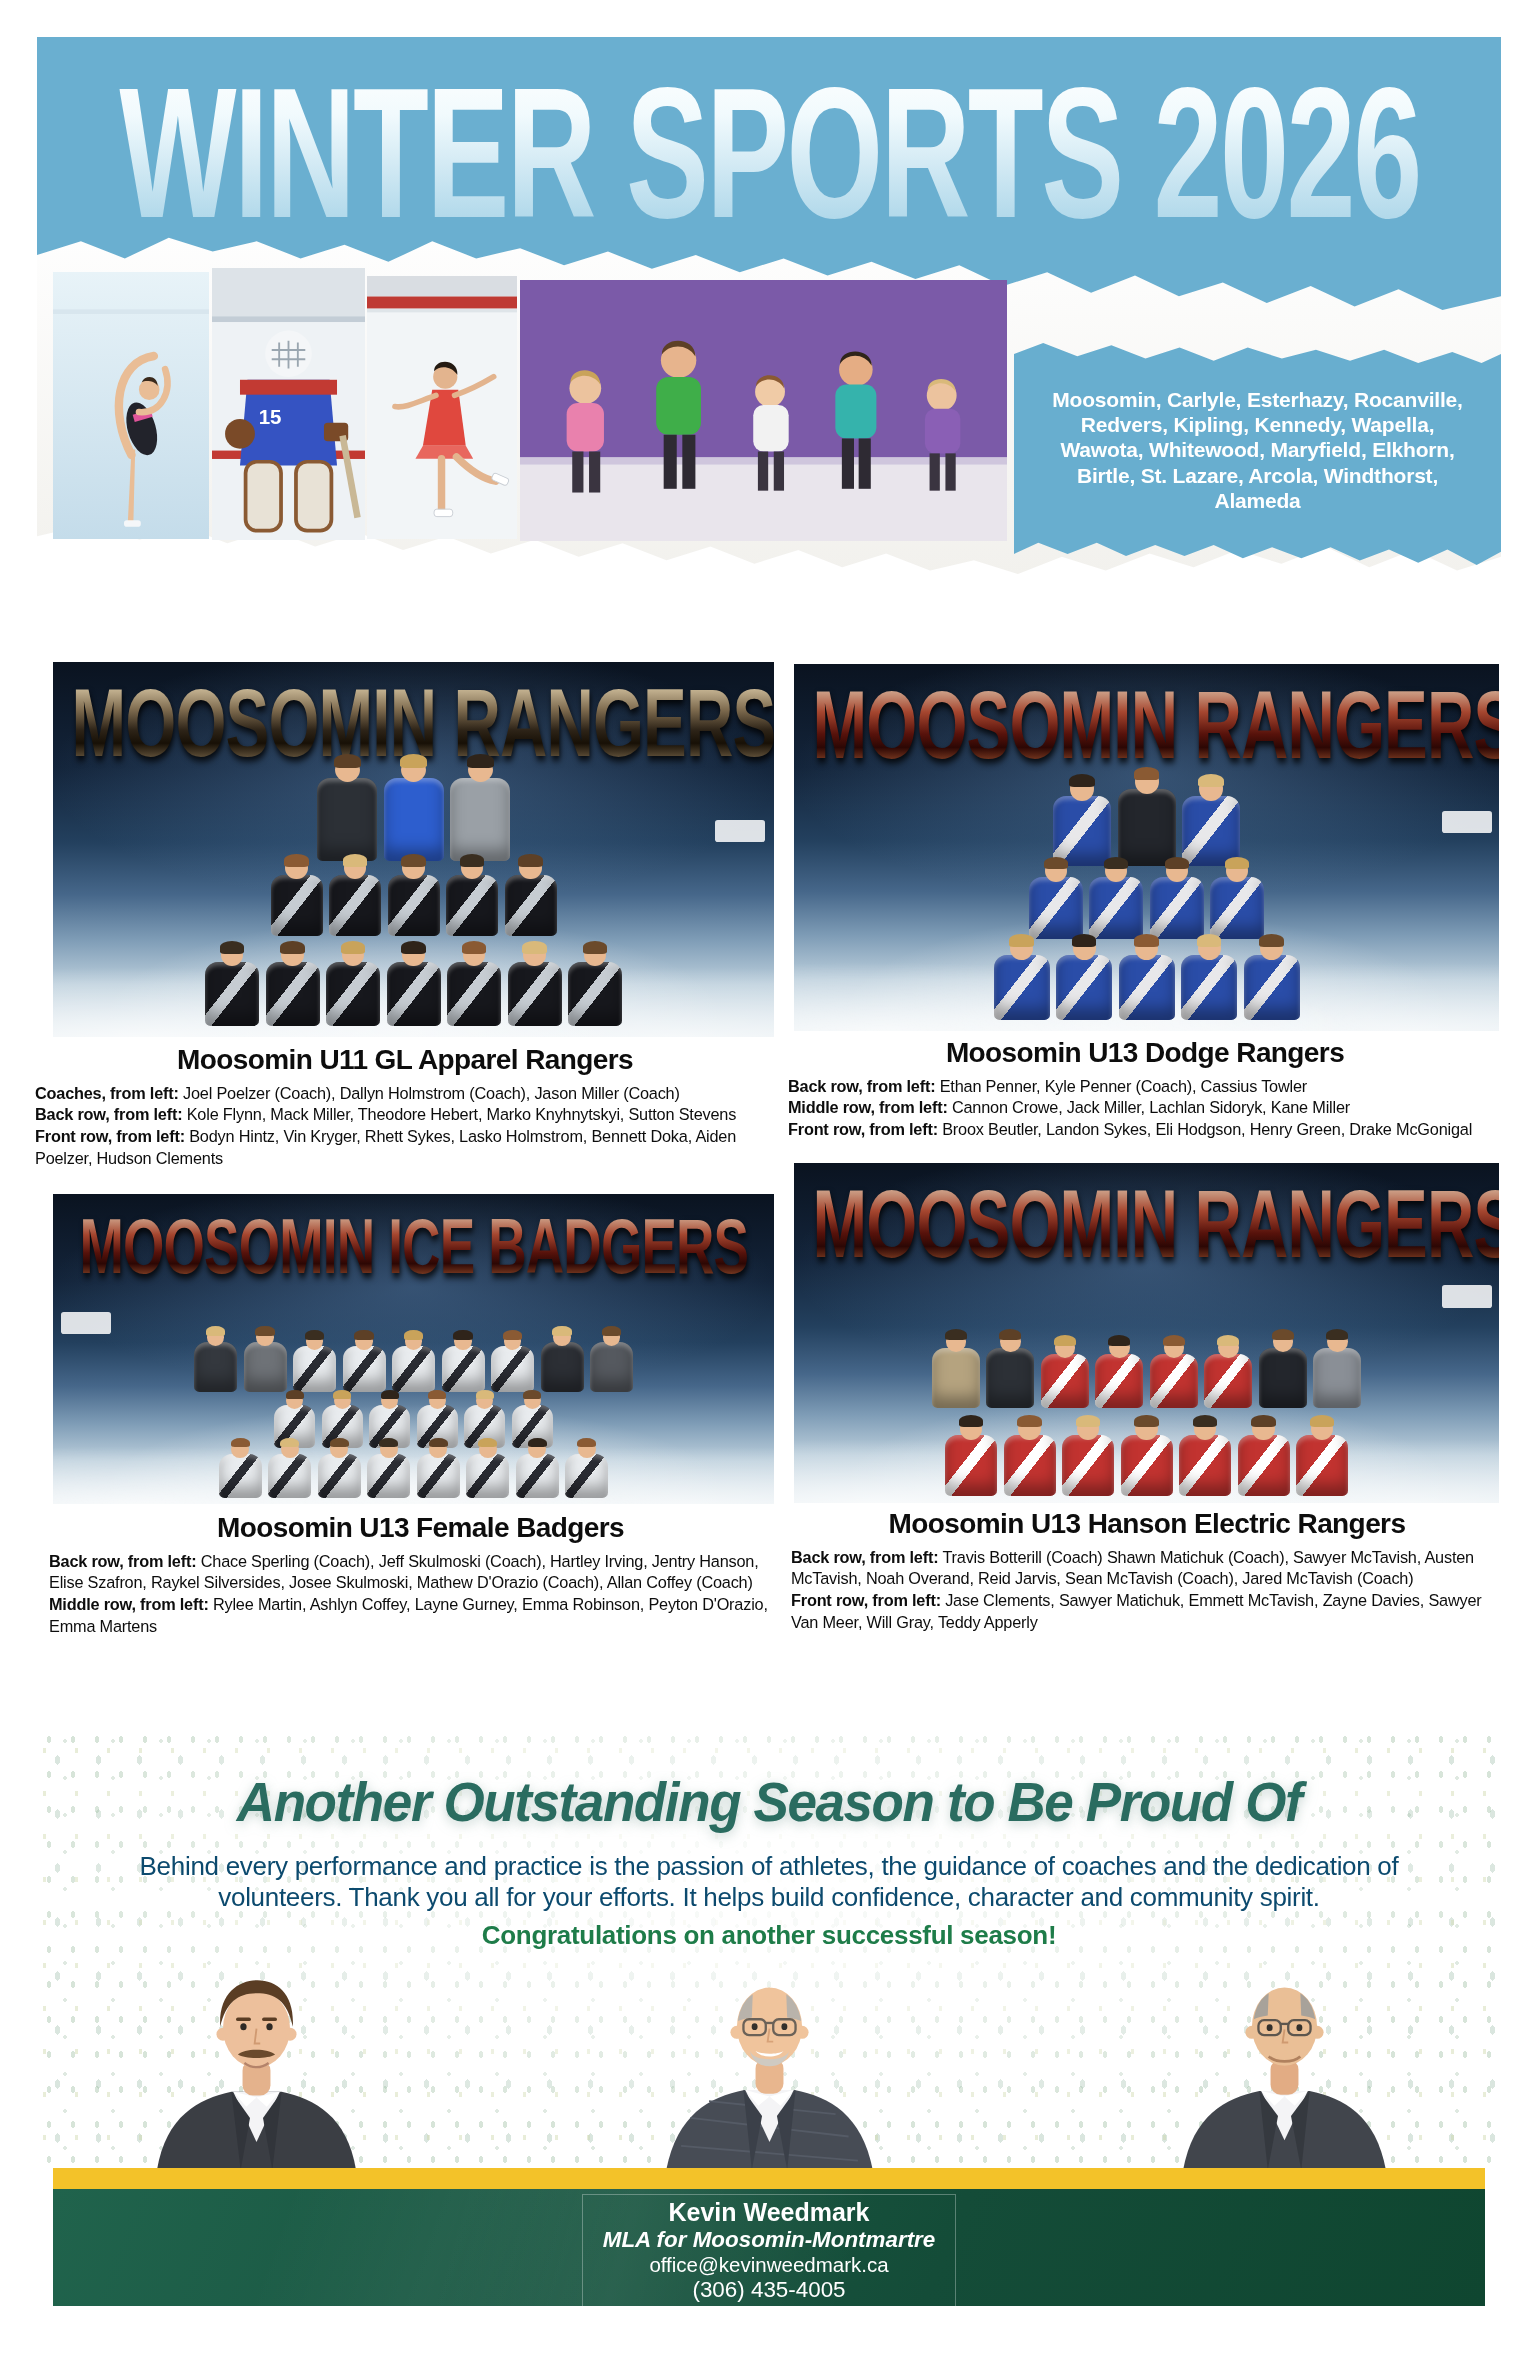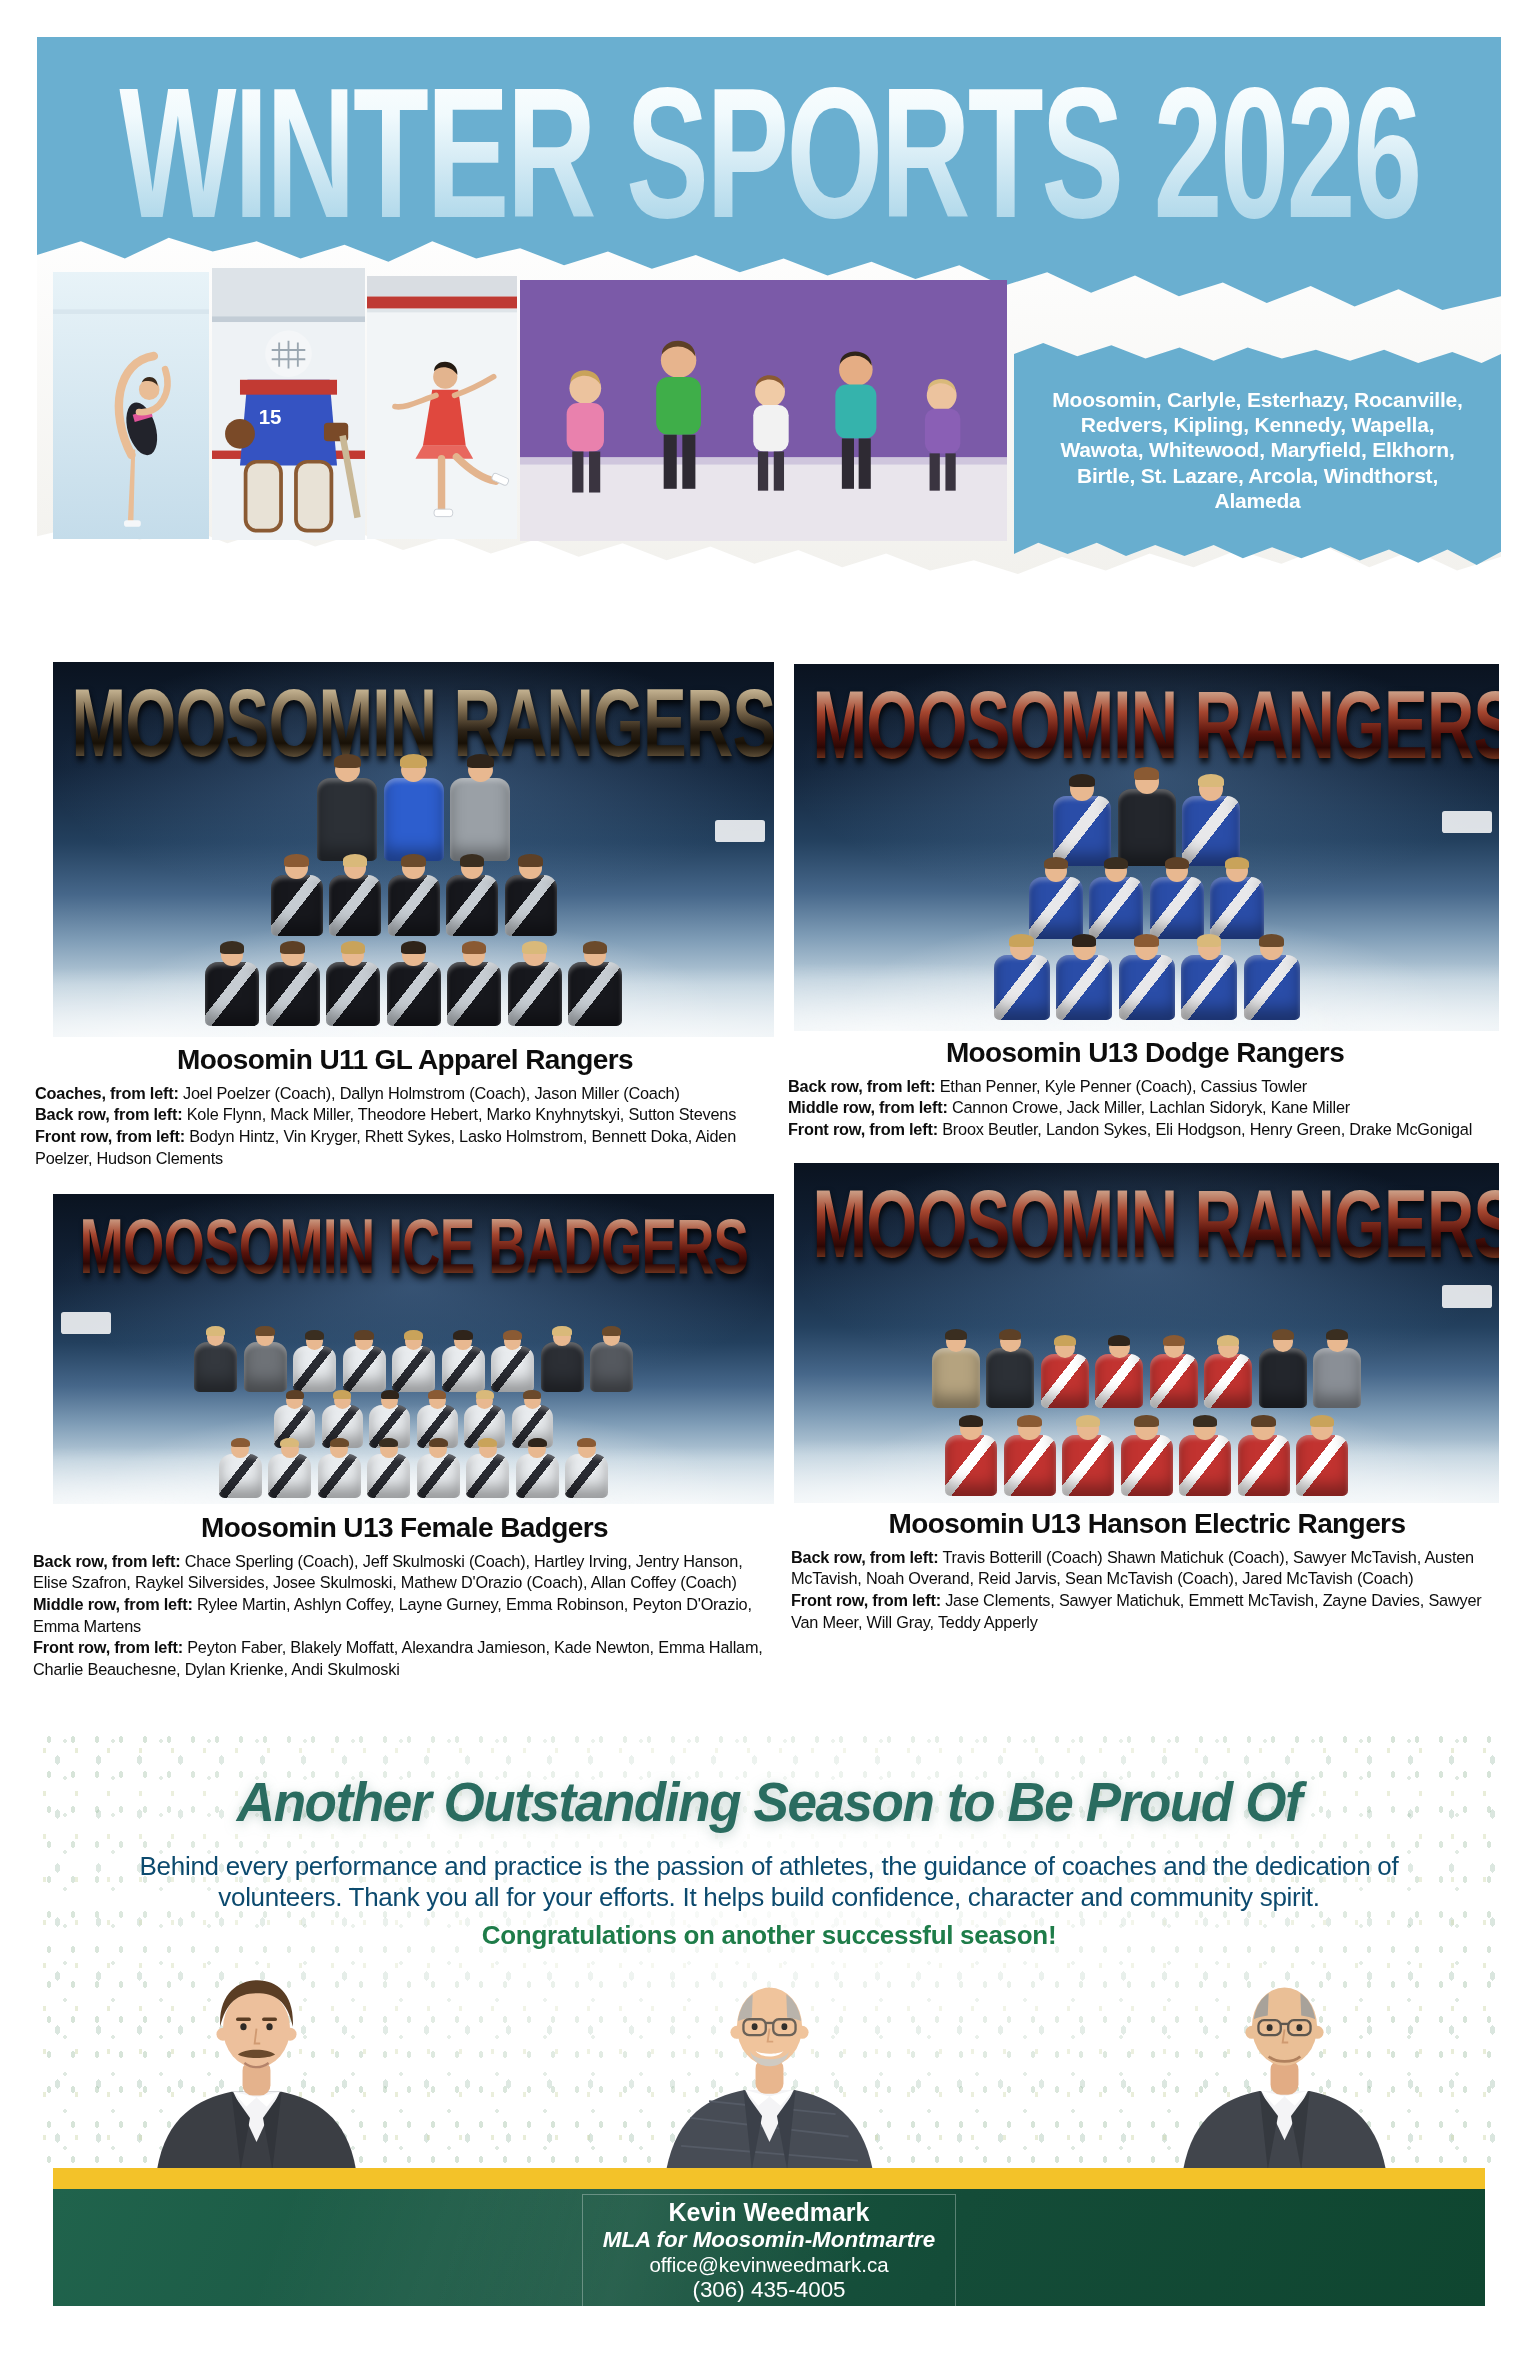--- a/index.html
+++ b/index.html
@@ -61,21 +61,21 @@
   .fig .head{border-radius:50%;background:#e8b890;position:relative;z-index:2;}
   .fig .head::before{content:'';position:absolute;top:-12%;left:-4%;right:-4%;height:55%;
         border-radius:50% 50% 20% 20%;background:var(--hair,#5d4026);}
   .fig .torso{border-radius:13px 13px 5.6px 5.6px;position:relative;z-index:1;
         box-shadow:inset 0 3.7px 4.7px rgba(255,255,255,.28), inset 0 -11.2px 15px rgba(0,0,0,.35);}
 
   
   .caption{position:absolute;color:#0d0d0d;}
   #cap1{left:35px;top:1044px;width:740px;}
   #cap2{left:788px;top:1037px;width:714px;}
-  #cap3{left:33px;top:1512px;width:743px;}
+  #cap3{left:49px;top:1512px;width:743px;}
   #cap4{left:791px;top:1508px;width:712px;}
   .caption h2{margin:0 0 6.5px;text-align:center;font-size:28px;font-weight:800;letter-spacing:-0.6px;}
   .credit{margin:0;font-size:16.3px;line-height:1.33;letter-spacing:-0.2px;}
   .credit b{font-weight:800;}
 
   
   .season{position:absolute;left:37px;top:1730px;width:1464px;height:442px;}
   .season .dots{position:absolute;inset:0;
         background-image:
           radial-gradient(ellipse 3.7px 5.6px at 12px 9.3px, rgba(150,185,155,.38) 60%, transparent 62%),
@@ -546,21 +546,20 @@
   <div class="caption" id="cap2">
     <h2>Moosomin U13 Dodge Rangers</h2>
     <p class="credit"><b>Back row, from left:</b><span> Ethan Penner, Kyle Penner (Coach), Cassius Towler</span></p>
     <p class="credit"><b>Middle row, from left:</b><span> Cannon Crowe, Jack Miller, Lachlan Sidoryk, Kane Miller</span></p>
     <p class="credit"><b>Front row, from left:</b><span> Broox Beutler, Landon Sykes, Eli Hodgson, Henry Green, Drake McGonigal</span></p>
   </div>
   <div class="caption" id="cap3">
     <h2>Moosomin U13 Female Badgers</h2>
     <p class="credit"><b>Back row, from left:</b><span> Chace Sperling (Coach), Jeff Skulmoski (Coach), Hartley Irving, Jentry Hanson, Elise Szafron, Raykel Silversides, Josee Skulmoski, Mathew D'Orazio (Coach), Allan Coffey (Coach)</span></p>
     <p class="credit"><b>Middle row, from left:</b><span> Rylee Martin, Ashlyn Coffey, Layne Gurney, Emma Robinson, Peyton D'Orazio, Emma Martens</span></p>
-    <p class="credit"><b>Front row, from left:</b><span> Peyton Faber, Blakely Moffatt, Alexandra Jamieson, Kade Newton, Emma Hallam, Charlie Beauchesne, Dylan Krienke, Andi Skulmoski</span></p>
   </div>
   <div class="caption" id="cap4">
     <h2>Moosomin U13 Hanson Electric Rangers</h2>
     <p class="credit"><b>Back row, from left:</b><span>  Travis Botterill (Coach) Shawn Matichuk (Coach), Sawyer McTavish, Austen McTavish, Noah Overand, Reid Jarvis, Sean McTavish (Coach), Jared McTavish (Coach)</span></p>
     <p class="credit"><b>Front row, from left:</b><span> Jase Clements, Sawyer Matichuk, Emmett McTavish, Zayne Davies, Sawyer Van Meer, Will Gray, Teddy Apperly</span></p>
   </div>
 
   <div class="season">
     <div class="dots"></div>
     <div class="dots-fade"></div>

